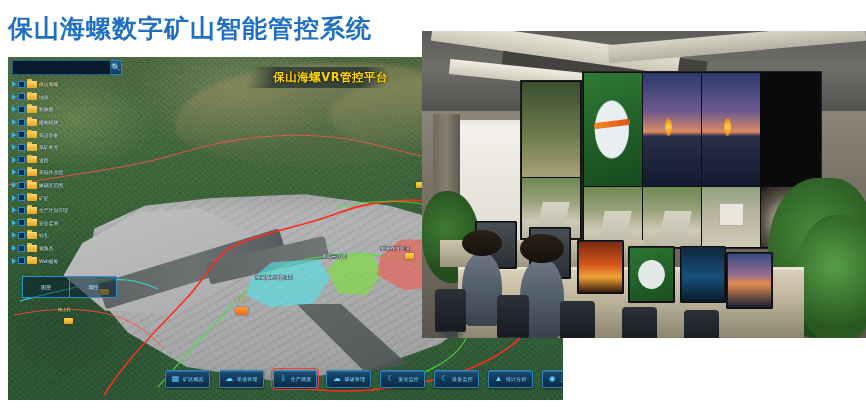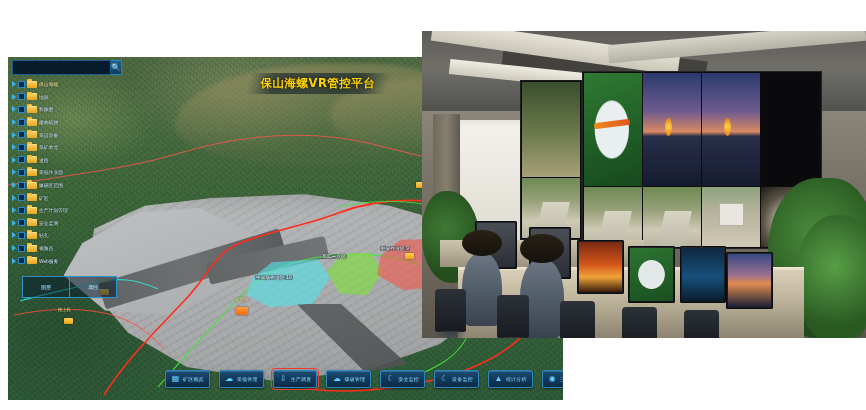--- a/index.html
+++ b/index.html
@@ -315,20 +315,21 @@
     border-radius:4px 4px 2px 2px;
   }
   .chair-leg{position:absolute;width:100%;height:26%;bottom:-24%;left:0;
     background:radial-gradient(ellipse at 50% 20%, #3a4048, transparent 72%);}
 </style>
 </head>
 <body>
 
 <div id="root">
 
+  <div class="page-title">保山海螺数字矿山智能管控系统</div>
 
   <div class="map-panel">
     <div class="terrain"></div>
     <div class="terrain-noise"></div>
     <div class="farmland"></div>
     <div class="farmland2"></div>
 
     <div class="quarry"></div>
     <div class="quarry-lobe"></div>
     <div class="haul-road"></div>
@@ -358,21 +359,21 @@
     <div class="equip" style="left:16.5%;top:67.5%;"></div>
     <div class="equip-lbl" style="left:16%;top:64.5%;">挖掘机</div>
     <div class="equip orange" style="left:41%;top:73%;"></div>
     <div class="equip-lbl" style="left:41%;top:70%;">矿用车</div>
     <div class="equip" style="left:71.5%;top:57%;"></div>
     <div class="equip" style="left:75%;top:60%;"></div>
     <div class="equip" style="left:10%;top:76%;"></div>
     <div class="equip-lbl" style="left:9%;top:73%;">推土机</div>
     <div class="equip" style="left:73.5%;top:36.5%;"></div>
 
-    <div class="vr-banner" style="left:240px;top:16px;">
+    <div class="vr-banner" style="left:240px;top:10px;justify-content:flex-end;">
       <span class="vr-banner-text">保山海螺VR管控平台</span>
     </div>
 
     <div class="tree-panel" style="left:1px;top:1px;">
       <div class="search-row">
         <input class="search-input" type="text" placeholder="" style="">
         <div class="search-btn">🔍</div>
       </div>
       <div class="tree">
         <div class="tree-item root">

